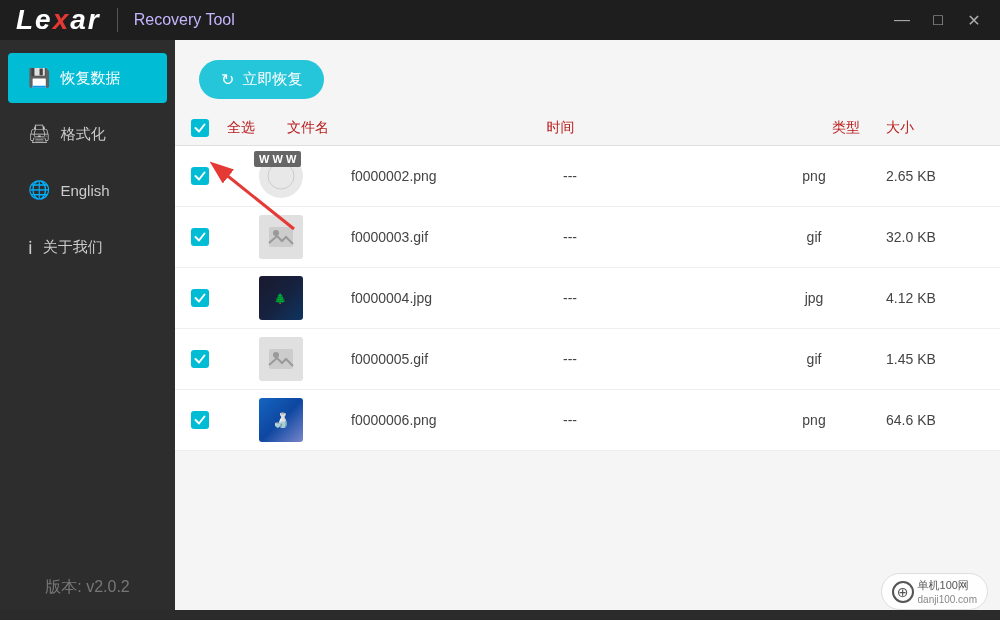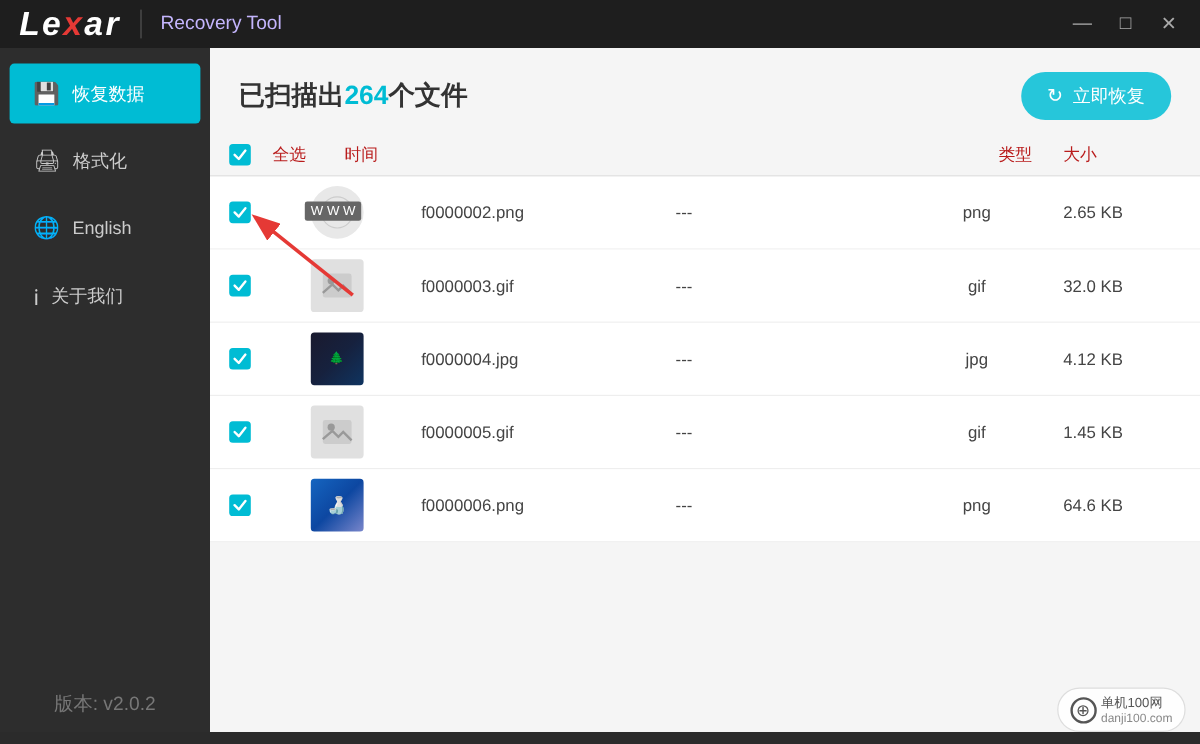--- a/index.html
+++ b/index.html
@@ -237,24 +237,25 @@
       border-radius: 50%;
       display: flex;
       align-items: center;
       justify-content: center;
       flex-shrink: 0;
     }
 
     
     .arrow-overlay {
       position: absolute;
-      top: 64px;
+      top: 48px;
       left: 24px;
       pointer-events: none;
       z-index: 10;
+      font-weight: bold;
     }
 
     
     .watermark {
       position: absolute;
       bottom: 10px;
       right: 10px;
       background: rgba(255,255,255,0.9);
       border-radius: 20px;
       padding: 4px 10px;
@@ -319,23 +320,20 @@
       <span class="sidebar-icon">ℹ</span>
       <span>关于我们</span>
     </div>
     <div class="sidebar-spacer"></div>
     <div class="sidebar-version">版本: v2.0.2</div>
   </div>
 
   <div class="content">
 
     <div class="content-header">
-      <div class="scan-title">
-        <span>已扫描出</span><span class="scan-count">264</span><span>个文件</span>
-      </div>
       <button class="recover-btn">
         <span class="recover-icon">↻</span>
         <span>立即恢复</span>
       </button>
     </div>
 
     <div class="table-wrapper">
 
       <div class="table-header">
         <div class="col-check">
@@ -343,20 +341,21 @@
             <div class="checkbox-styled">
               <svg viewBox="0 0 12 12" fill="none" xmlns="http://www.w3.org/2000/svg">
                 <polyline points="1.5,6 5,9.5 10.5,2.5" stroke="white" stroke-width="2" stroke-linecap="round" stroke-linejoin="round"></polyline>
               </svg>
             </div>
           </div>
         </div>
         <div class="col-thumb">
           <span>全选</span>
         </div>
+        <div class="col-name">文件名</div>
         <div class="col-time">时间</div>
         <div class="col-type">类型</div>
         <div class="col-size">大小</div>
       </div>
 
       <div class="table-body">
 
         <div class="table-row">
           <div class="col-check">
             <div class="checkbox-styled">

